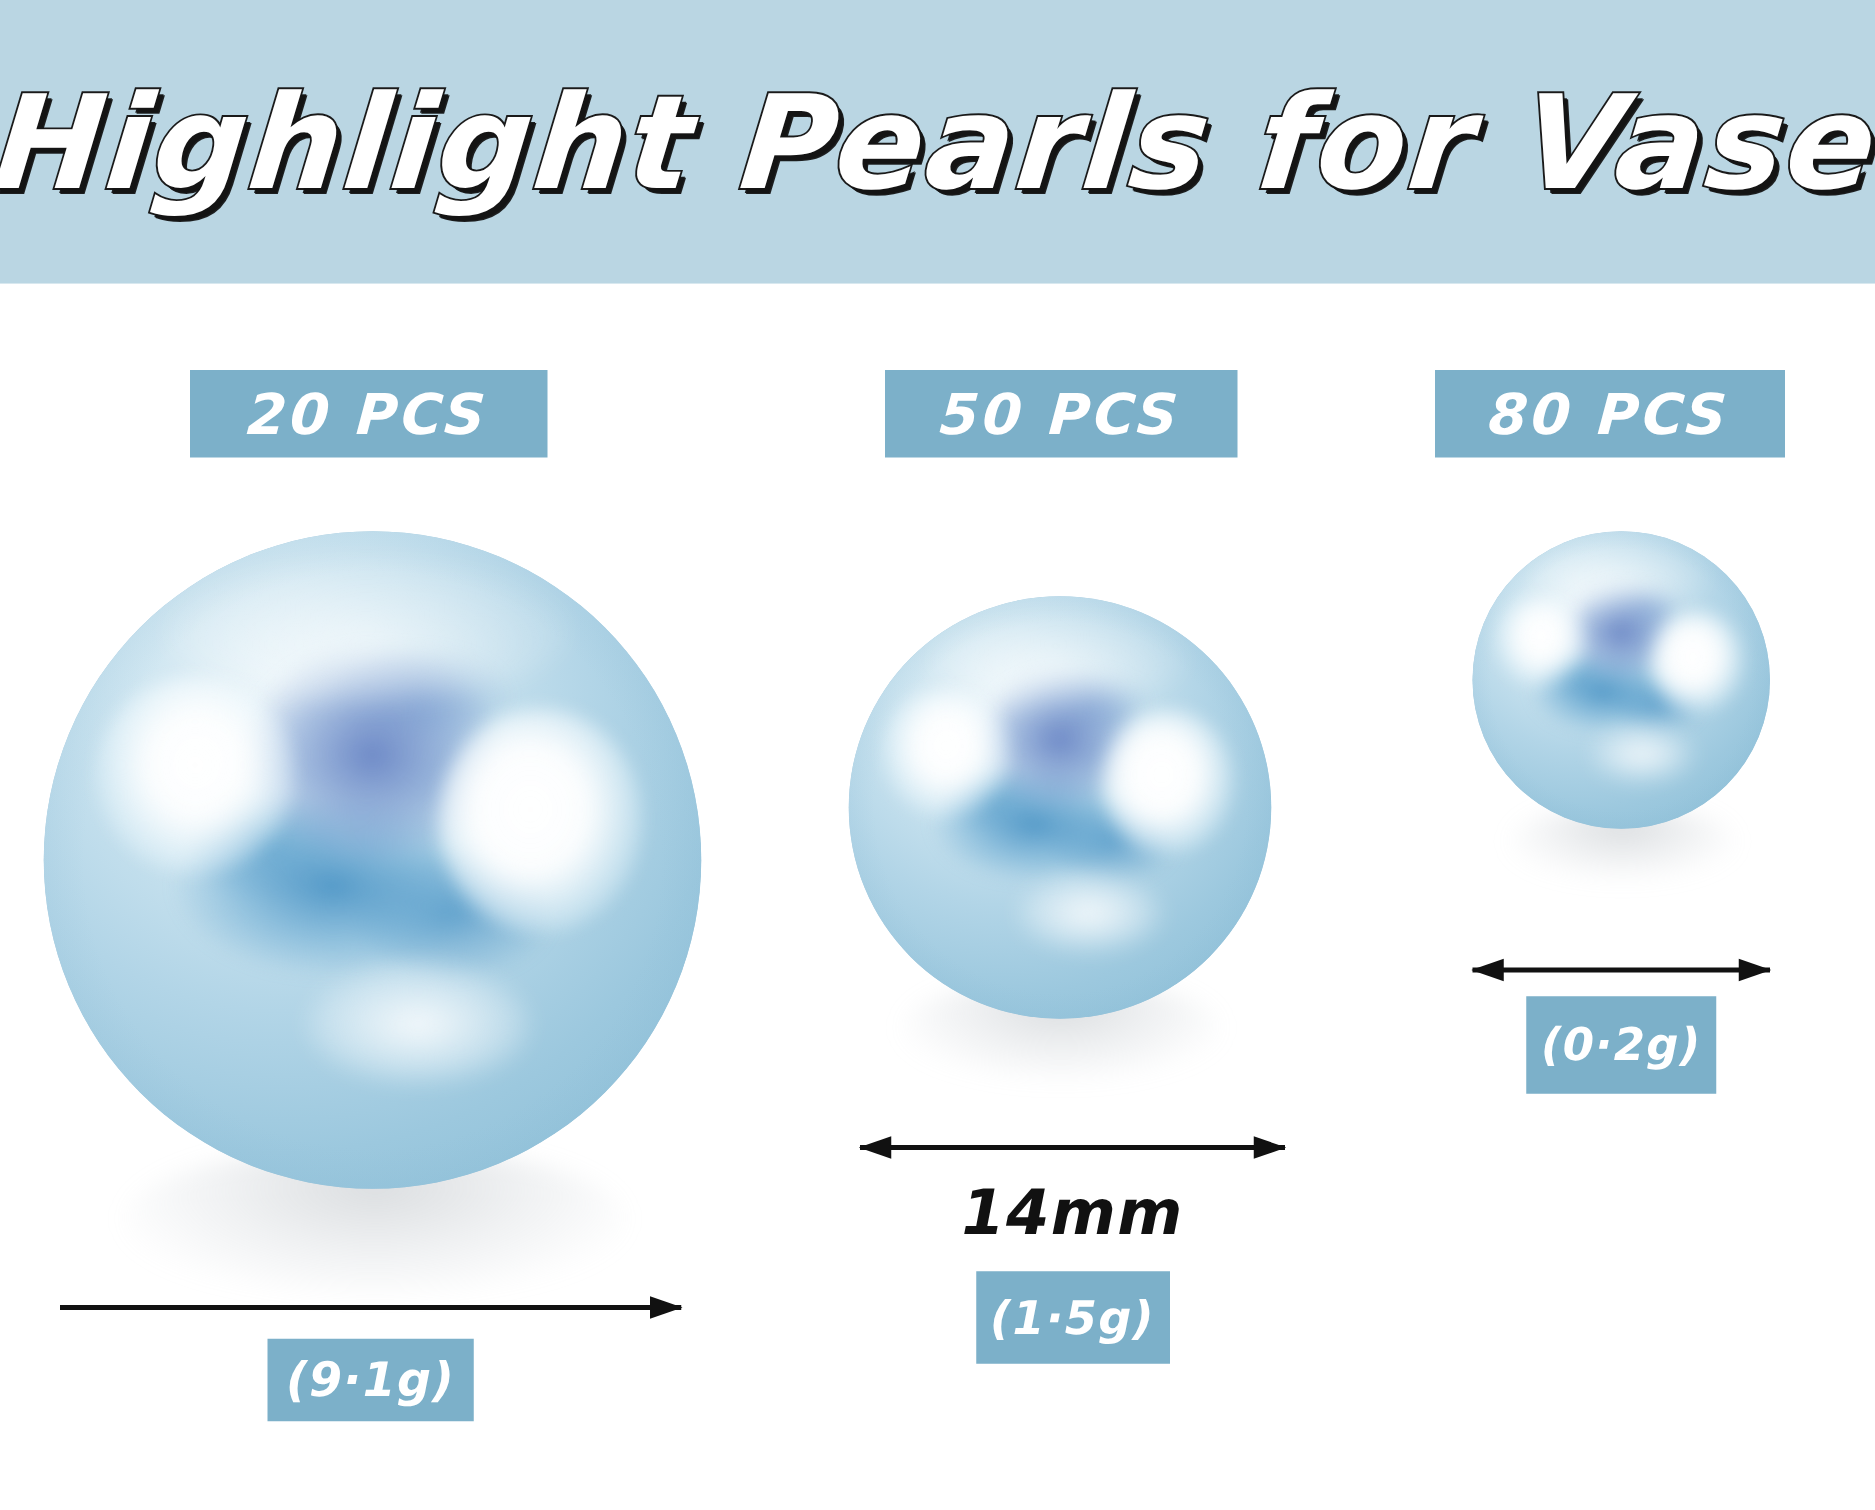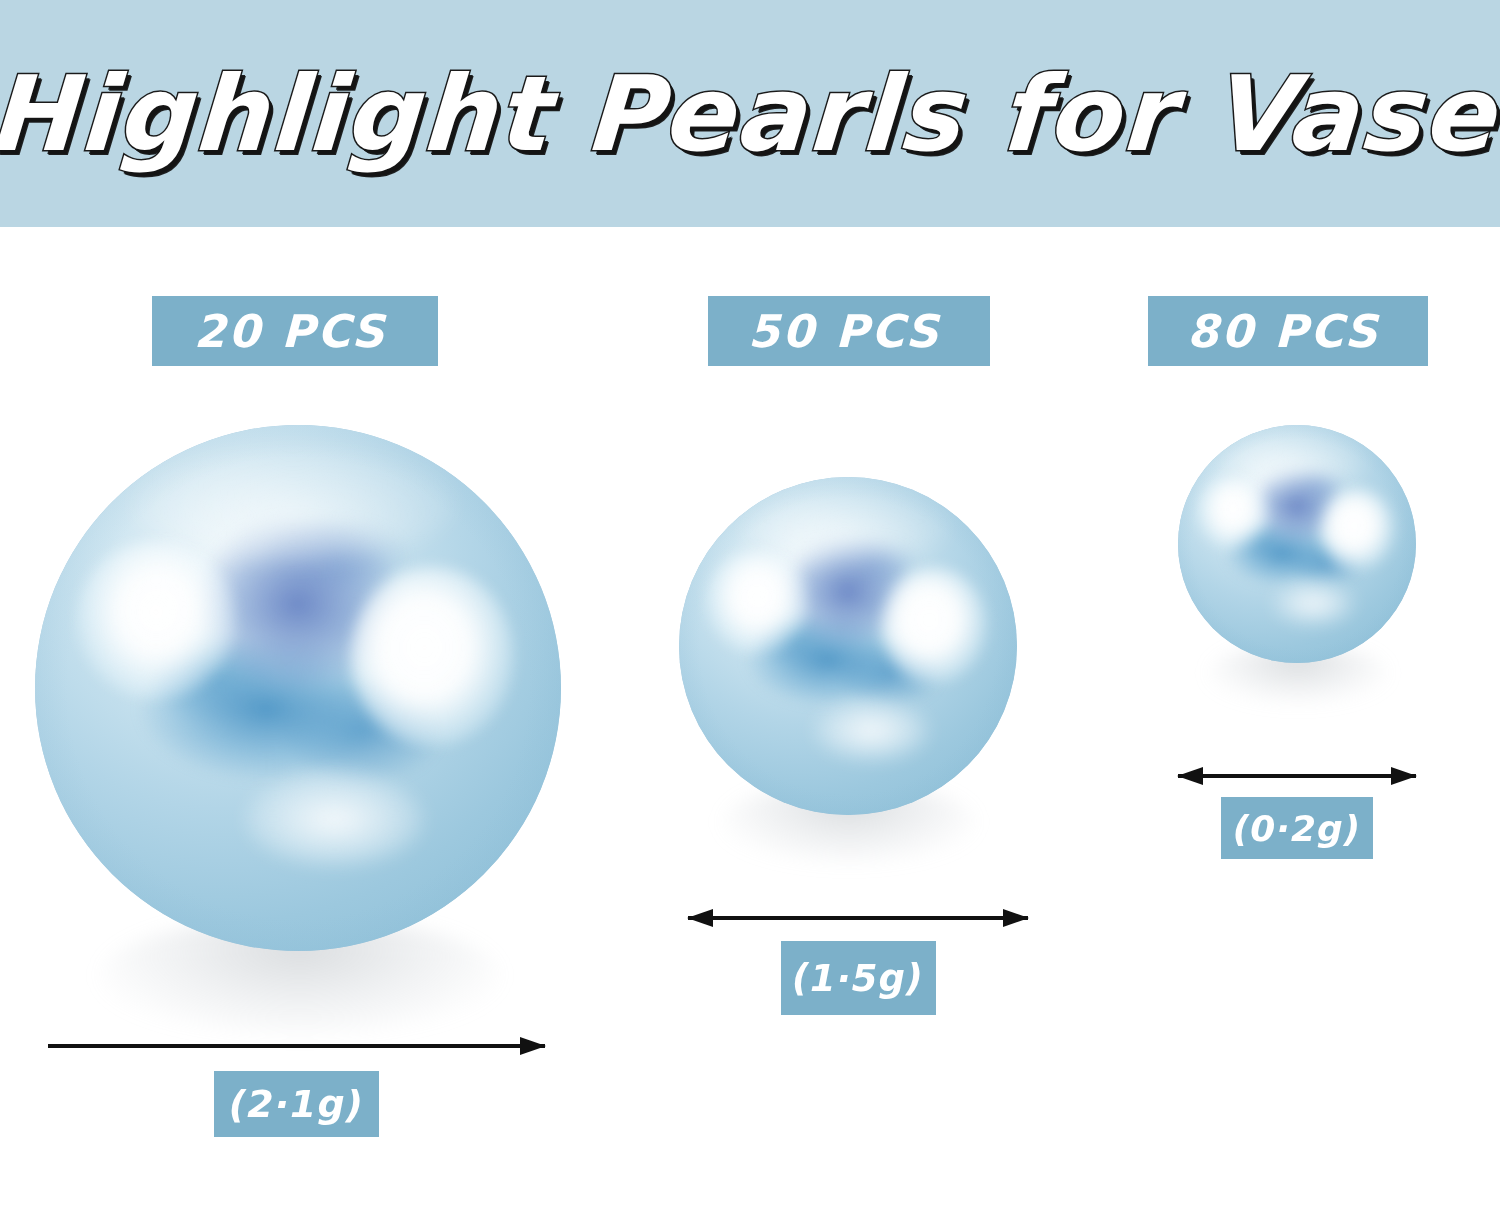--- a/index.html
+++ b/index.html
@@ -176,21 +176,21 @@
 
   
   #measure-50{ left:688px; top:686px; width:340px; }
   #measure-50 .mm-label{ font-size:50px; margin-top:18px; }
   #measure-50 .g-badge{ width:155px; height:74px; margin-top:18px; }
   #measure-50 .g-badge span{ font-size:37px; }
 
   
   #measure-80{ left:1178px; top:544px; width:238px; }
   #measure-80 .mm-label{ font-size:48px; margin-top:16px; }
-  #measure-80 .g-badge{ width:152px; height:62px; margin-top:16px; }
+  #measure-80 .g-badge{ width:152px; height:78px; margin-top:16px; }
   #measure-80 .g-badge span{ font-size:36px; }
 </style>
 </head>
 <body>
 
 <div id="header-band">
   <div id="header-title">Highlight Pearls for Vase</div>
 </div>
 
 <div id="stage">
@@ -244,31 +244,32 @@
     </div>
   </div>
 
   <div class="measure" id="measure-20">
     <div class="arrow-line">
       <div class="shaft"></div>
       <div class="head right"></div>
     </div>
     <div class="g-row">
       <div class="g-badge">
-        <span>(2·1g)</span>
+        <span>(9·1g)</span>
       </div>
     </div>
   </div>
 
   <div class="measure" id="measure-50">
     <div class="arrow-line">
       <div class="shaft"></div>
       <div class="head left"></div>
       <div class="head right"></div>
     </div>
+    <div class="mm-label">14mm</div>
     <div class="g-row">
       <div class="g-badge">
         <span>(1·5g)</span>
       </div>
     </div>
   </div>
 
   <div class="measure" id="measure-80">
     <div class="arrow-line">
       <div class="shaft"></div>

